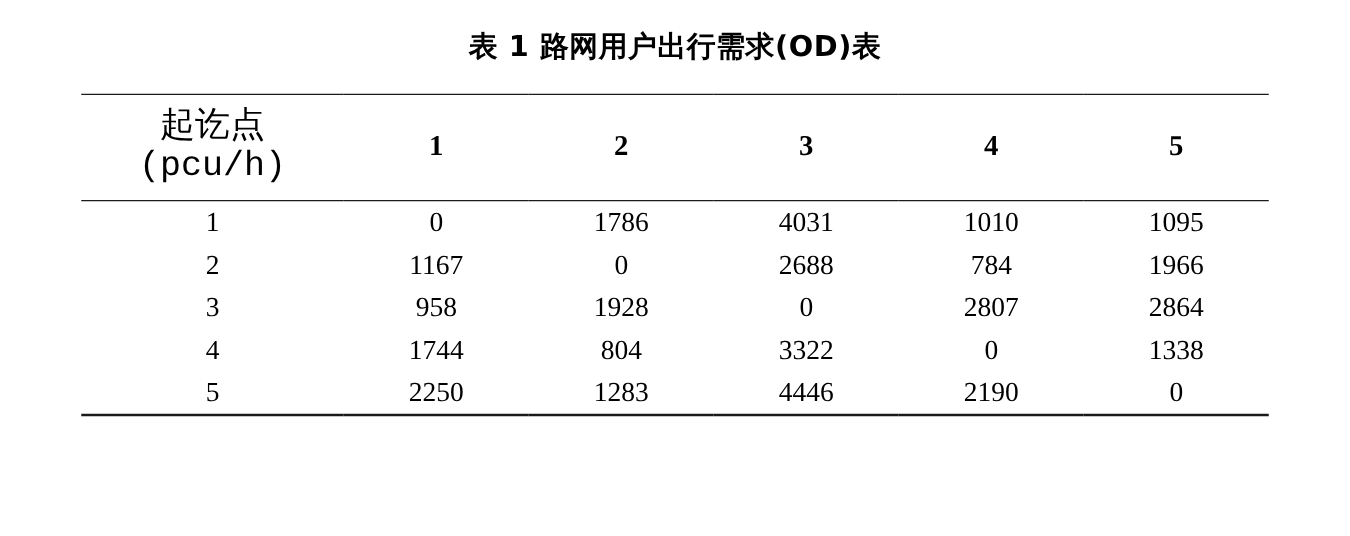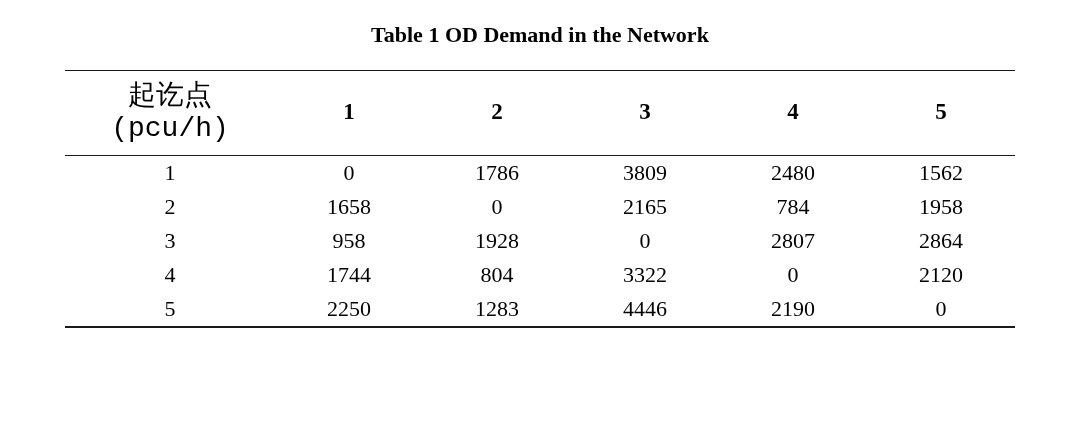--- a/index.html
+++ b/index.html
@@ -83,21 +83,21 @@
   .corner-line2 {
     display: block;
     font-family: Liberation Mono, monospace;
   }
 </style>
 </head>
 <body>
 
 <div class="page">
 
-  <div class="caption-en">Table 1 OD Demand in the Network</div>
+  <div class="caption-cn">表 1  路网用户出行需求(OD)表</div>
 
   <div class="table-wrap">
     <table class="od">
       <thead>
         <tr class="rule-top rule-mid">
           <th class="corner">
             <span>起讫点</span>
             <span class="corner-line2">(pcu/h)</span>
           </th>
           <th class="colhead">1</th>
@@ -105,47 +105,47 @@
           <th class="colhead">3</th>
           <th class="colhead">4</th>
           <th class="colhead">5</th>
         </tr>
       </thead>
       <tbody>
         <tr class="rule-mid">
           <td class="rowhead">1</td>
           <td>0</td>
           <td>1786</td>
-          <td>3809</td>
-          <td>2480</td>
-          <td>1562</td>
+          <td>4031</td>
+          <td>1010</td>
+          <td>1095</td>
         </tr>
         <tr>
           <td class="rowhead">2</td>
-          <td>1658</td>
+          <td>1167</td>
           <td>0</td>
-          <td>2165</td>
+          <td>2688</td>
           <td>784</td>
-          <td>1958</td>
+          <td>1966</td>
         </tr>
         <tr>
           <td class="rowhead">3</td>
           <td>958</td>
           <td>1928</td>
           <td>0</td>
           <td>2807</td>
           <td>2864</td>
         </tr>
         <tr>
           <td class="rowhead">4</td>
           <td>1744</td>
           <td>804</td>
           <td>3322</td>
           <td>0</td>
-          <td>2120</td>
+          <td>1338</td>
         </tr>
         <tr class="rule-bottom">
           <td class="rowhead">5</td>
           <td>2250</td>
           <td>1283</td>
           <td>4446</td>
           <td>2190</td>
           <td>0</td>
         </tr>
       </tbody>

